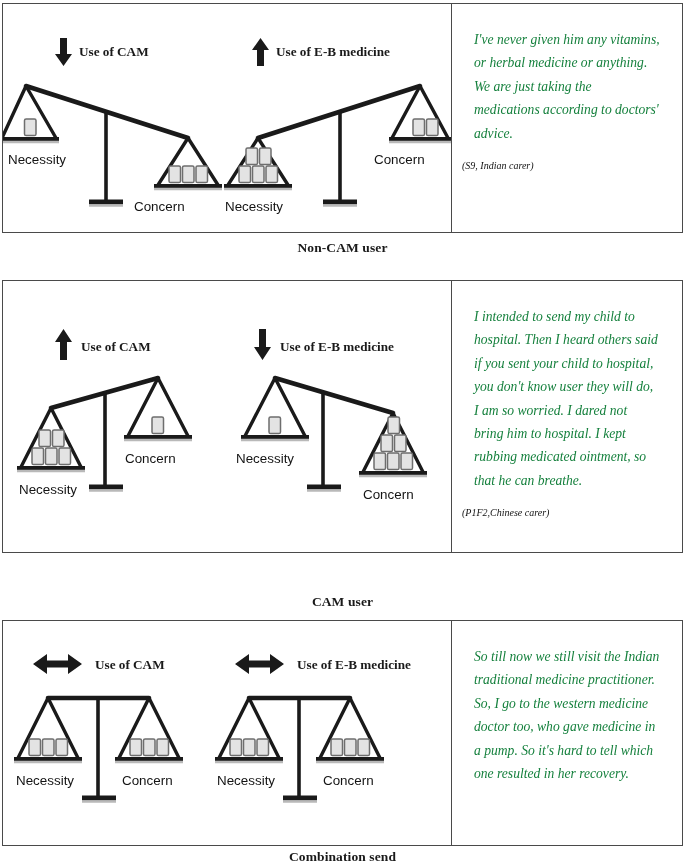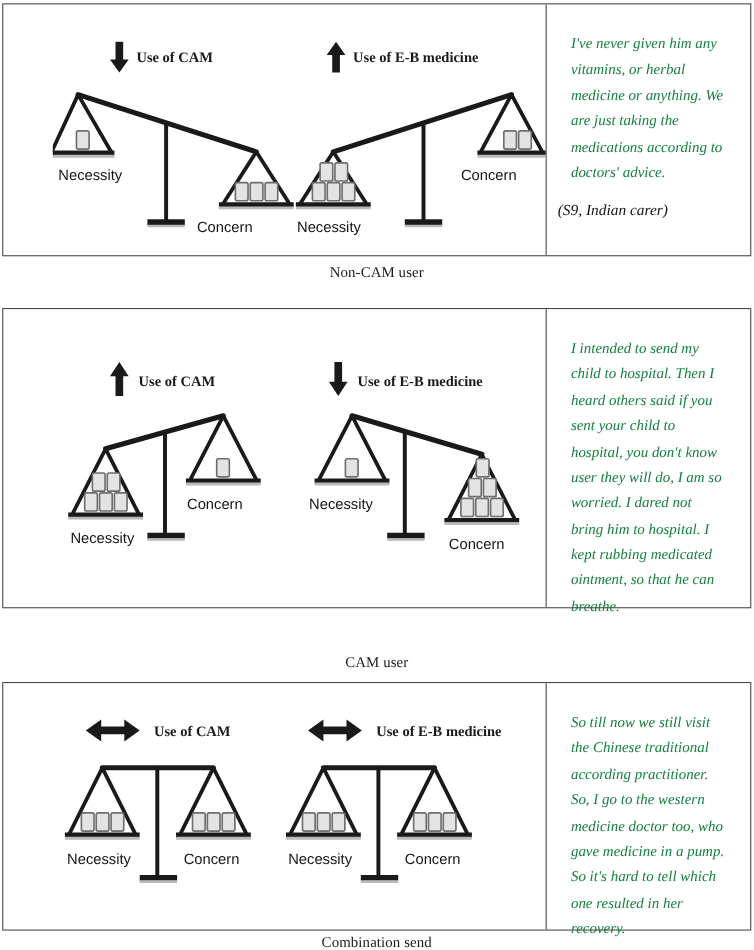--- a/index.html
+++ b/index.html
@@ -33,52 +33,51 @@
     width: 681px;
     margin: 0 2px;
     height: 100%;
   }
   .panel-left {
     position: relative;
     width: 449px;
     box-sizing: border-box;
     border-right: 1.6px solid #4a4a4a;
     flex: 0 0 449px;
-    margin-left: 45px;
   }
   .panel-right {
     position: relative;
     flex: 1 1 auto;
     box-sizing: border-box;
     padding: 12px 10px 8px 10px;
   }
   .quote {
     font-family: "Liberation Serif", serif;
     font-style: italic;
     font-size: 13.6px;
     line-height: 1.72;
     color: #15803d;
     margin: 12px;
     text-align: left;
   }
   .quote-src {
     font-family: "Liberation Serif", serif;
     font-style: italic;
-    font-size: 14px;
+    font-size: 10px;
     line-height: 1.72;
     color: #111;
     margin: 0;
   }
   .caption {
     position: absolute;
     left: 0;
     width: 685px;
     text-align: center;
     font-family: "Liberation Serif", serif;
-    font-weight: normal;
+    font-weight: bold;
     font-size: 13.5px;
     color: #1a1a1a;
     letter-spacing: 0.1px;
   }
   .scale-svg { display: block; }
   text.hdr {
     font-family: "Liberation Serif", serif;
     font-weight: bold;
     font-size: 13.2px;
     fill: #1a1a1a;
@@ -250,20 +249,21 @@
               <rect class="wbox" x="378" y="154" width="11.5" height="16.5" rx="1.6"></rect>
               <rect class="wbox" x="391.5" y="154" width="11.5" height="16.5" rx="1.6"></rect>
               <rect class="wbox" x="385" y="136" width="11.5" height="16.5" rx="1.6"></rect>
             </g>
             <text class="pan-label" x="360" y="218">Concern</text>
           </g>
         </svg>
       </div>
       <div class="panel-right">
         <p class="quote">I intended to send my child to hospital. Then I heard others said if you sent your child to hospital, you don't know user they will do, I am so worried. I dared not bring him to hospital. I kept rubbing medicated ointment, so that he can breathe.</p>
+        <p class="quote-src">(P1F2,Chinese carer)</p>
       </div>
     </div>
   </div>
   <div class="caption" style="top:594px;">CAM user</div>
 
   <div class="panel-block" style="top:620px;height:226px;">
     <div class="panel">
       <div class="panel-left">
         <svg class="scale-svg" width="449" height="222" viewBox="0 0 449 222">
 
@@ -326,19 +326,19 @@
               <line class="pan-base-shadow" x1="313" y1="141" x2="381" y2="141"></line>
               <rect class="wbox" x="328" y="118" width="11.5" height="16.5" rx="1.6"></rect>
               <rect class="wbox" x="341.5" y="118" width="11.5" height="16.5" rx="1.6"></rect>
               <rect class="wbox" x="355" y="118" width="11.5" height="16.5" rx="1.6"></rect>
             </g>
             <text class="pan-label" x="320" y="164">Concern</text>
           </g>
         </svg>
       </div>
       <div class="panel-right">
-        <p class="quote">So till now we still visit the Chinese traditional according practitioner. So, I go to the western medicine doctor too, who gave medicine in a pump. So it's hard to tell which one resulted in her recovery.</p>
+        <p class="quote">So till now we still visit the Indian traditional medicine practitioner. So, I go to the western medicine doctor too, who gave medicine in a pump. So it's hard to tell which one resulted in her recovery.</p>
       </div>
     </div>
   </div>
   <div class="caption" style="top:849px;">Combination send</div>
 
 </div>
 
 </body></html>

